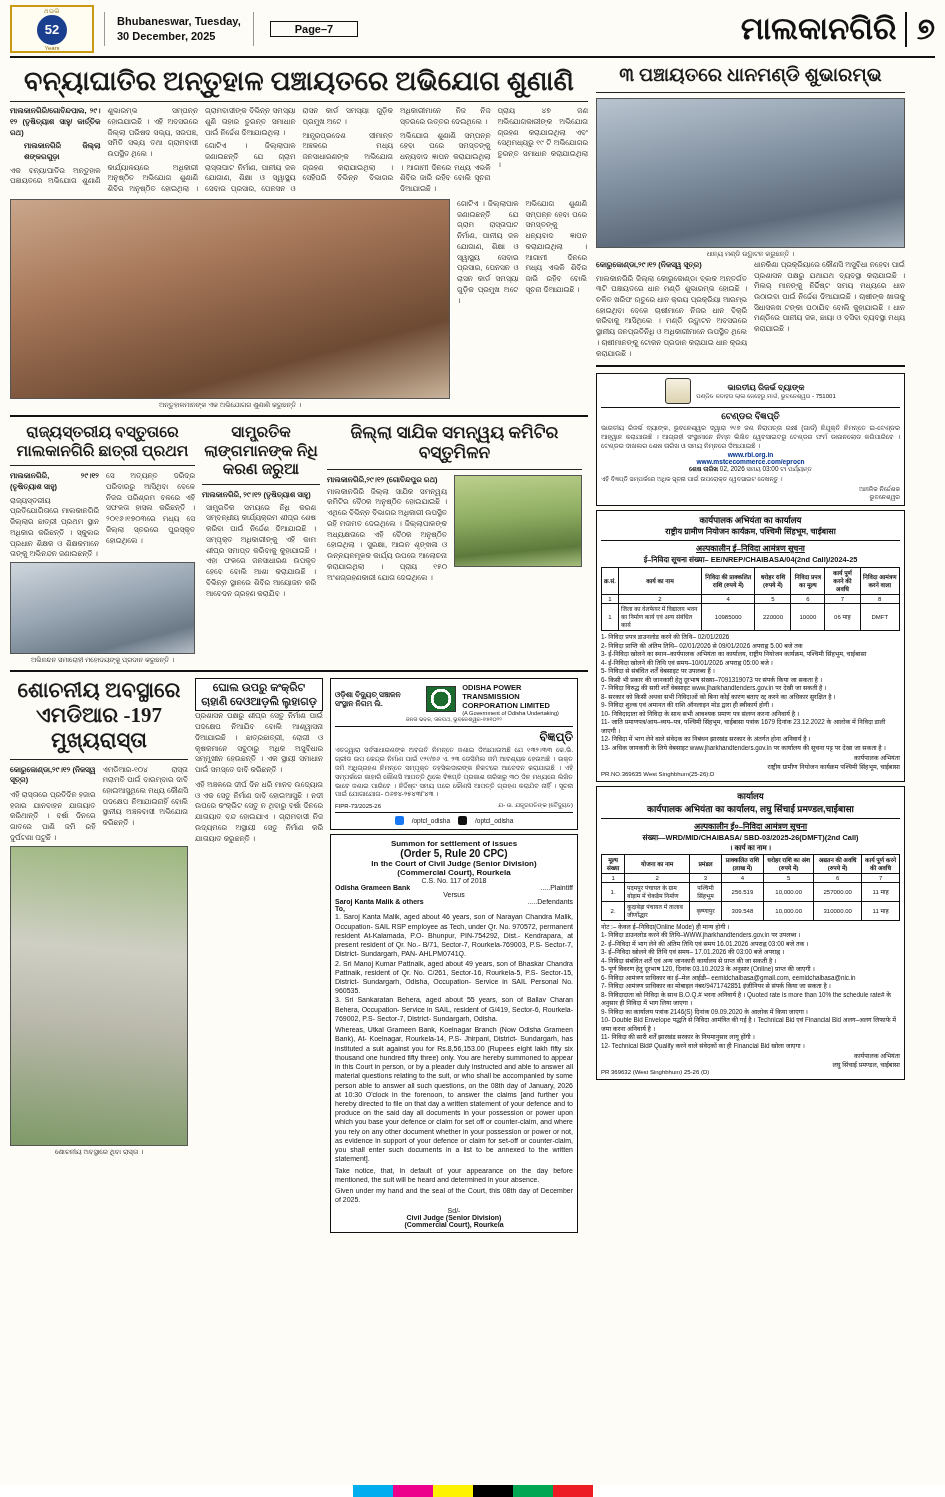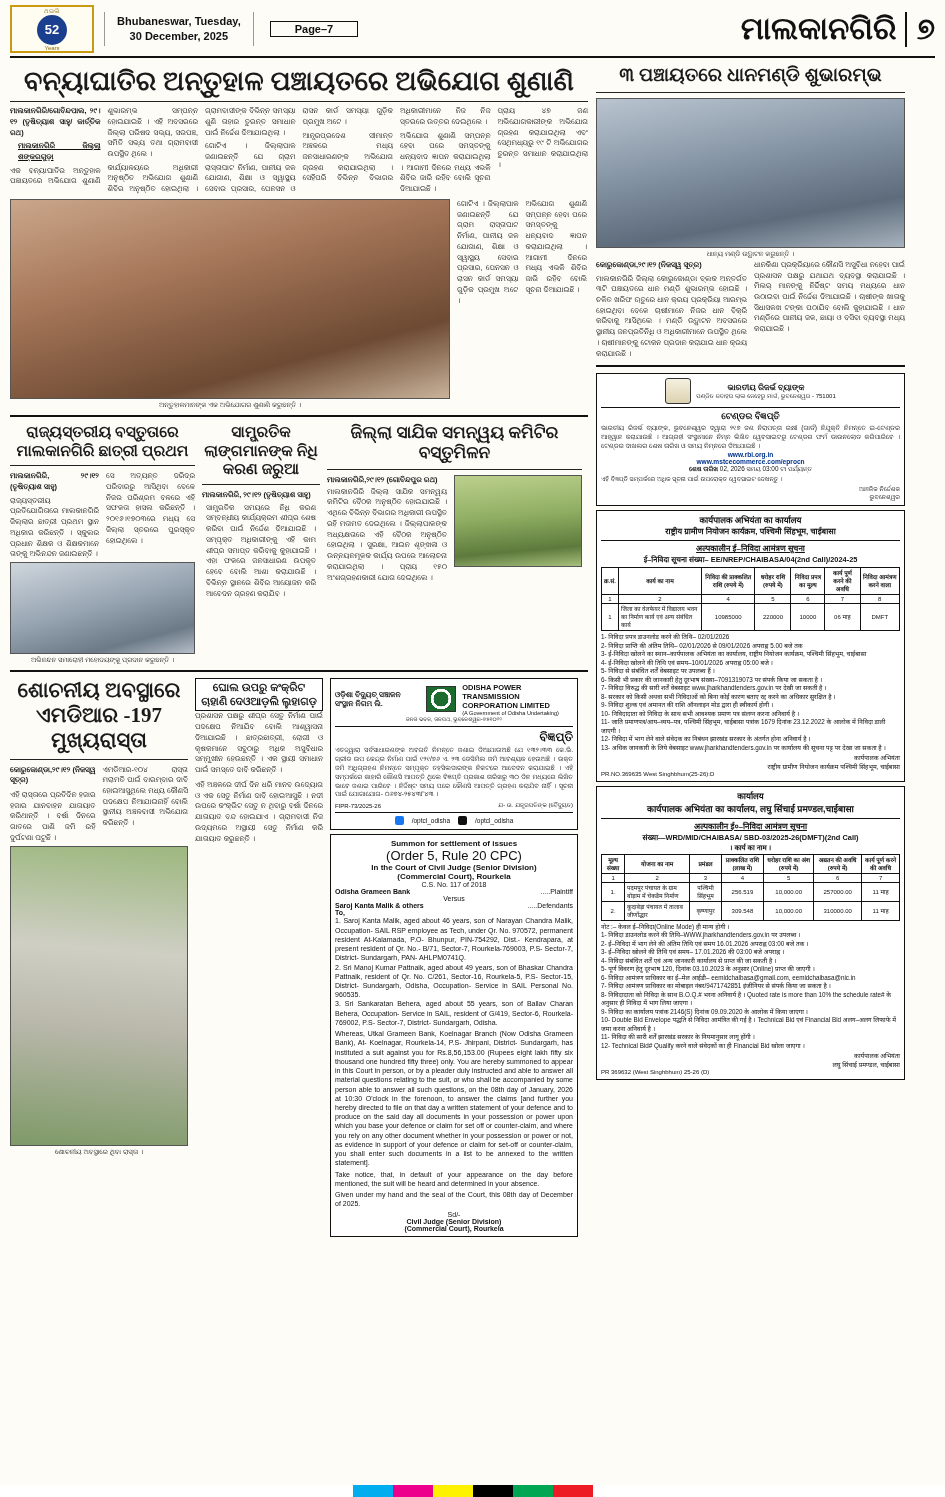--- a/index.html
+++ b/index.html
@@ -35,21 +35,21 @@
   .logo-circle {
     width: 30px; height:30px; border-radius:50%;
     background:#1b3f8f; color:#fff; display:flex; align-items:center; justify-content:center;
     font-size: 13px; font-weight:bold;
   }
   .logo-badge .yrs { font-size:6px; color:#8a6b00; }
   .dateline {
     font-size: 11px; line-height: 1.35; color:#111; font-weight:600;
     border-left: 1px solid #999; border-right:1px solid #999;
     padding: 2px 12px;
-    text-align:center;
+    text-align:left;
   }
   .pagebox {
     border:1.5px solid #111; padding:1px 24px; font-size:11px; font-weight:bold;
     margin-left: 6px;
   }
   .nameplate {
     margin-left:auto; display:flex; align-items:center; gap:8px;
     font-size: 31px; font-weight: 800; letter-spacing:0px;
     font-family: "Liberation Serif", serif;
   }
@@ -148,21 +148,21 @@
   </div>
 
   <div class="content">
 
     <div class="left-zone">
 
       <div>
         <div class="hl-title lead-head">ବନ୍ୟାଘାତିର ଅନ୍ତୁହାଳ ପଞ୍ଚାୟତରେ ଅଭିଯୋଗ ଶୁଣାଣି</div>
         <div class="cols6">
           <p style="margin:0 0 3px 0;"><span class="byline">ମାଲକାନଗିରି/ଗୋବିନ୍ଦପାଲ, ୨୯।୧୨ (ତୃଷିତ୍ୟାଶ ସାହୁ/ କାର୍ତ୍ତିକ ରଥ)</span></p>
-          <p style="margin:0 0 3px 8px;text-decoration:underline;"><span class="byline">ମାଲକାନଗିରି ଜିଲ୍ଲା ଶଙ୍କରଗୁଡ଼ା</span></p>
+          <p style="margin:0 0 3px 14px;"><span class="byline">ମାଲକାନଗିରି ଜିଲ୍ଲା ଶଙ୍କରଗୁଡ଼ା</span></p>
           <p style="margin:0 0 3px 0;">ଏକ ବନ୍ୟାଘାତିର ଅନ୍ତୁହାଳ ପଞ୍ଚାୟତରେ ଅଭିଯୋଗ ଶୁଣାଣି ଶୁଭାରମ୍ଭ ସମ୍ପନ୍ନ ହୋଇଯାଇଛି । ଏହି ଅବସରରେ ଜିଲ୍ଲା ପରିଷଦ ସଭ୍ୟ, ସରପଞ୍ଚ, ସମିତି ସଭ୍ୟ ତଥା ଗ୍ରାମବାସୀ ଉପସ୍ଥିତ ଥିଲେ ।</p>
           <p style="margin:0 0 3px 0;">କାର୍ଯ୍ୟାଳୟରେ ଅଧିକାରୀ ଅନୁଷ୍ଠିତ ଅଭିଯୋଗ ଶୁଣାଣି ଶିବିର ଅନୁଷ୍ଠିତ ହୋଇଥିଲା । ଗ୍ରାମବାସୀଙ୍କ ବିଭିନ୍ନ ସମସ୍ୟା ଶୁଣି ତାହାର ତୁରନ୍ତ ସମାଧାନ ପାଇଁ ନିର୍ଦ୍ଦେଶ ଦିଆଯାଇଥିଲା ।</p>
           <p style="margin:0 0 3px 0;">ଗୋଟିଏ । ଜିଲ୍ଲାପାଳ ଜଣାଇଛନ୍ତି ଯେ ଗ୍ରାମ ରାସ୍ତାଘାଟ ନିର୍ମାଣ, ପାନୀୟ ଜଳ ଯୋଗାଣ, ଶିକ୍ଷା ଓ ସ୍ୱାସ୍ଥ୍ୟ ସେବାର ପ୍ରସାର, ପେନସନ ଓ ରାସନ କାର୍ଡ ସମସ୍ୟା ଗୁଡ଼ିକ ପ୍ରମୁଖ ଅଟେ ।</p>
           <p style="margin:0 0 3px 0;">ଆନ୍ଧ୍ରପ୍ରଦେଶ ସୀମାନ୍ତ ଅଞ୍ଚଳରେ ମଧ୍ୟ ଜନସାଧାରଣଙ୍କ ଅଭିଯୋଗ ଗ୍ରହଣ କରାଯାଇଥିଲା । ସେହିପରି ବିଭିନ୍ନ ବିଭାଗର ଅଧିକାରୀମାନେ ନିଜ ନିଜ ସ୍ତରରେ ଉତ୍ତର ଦେଇଥିଲେ ।</p>
           <p style="margin:0 0 3px 0;">ଅଭିଯୋଗ ଶୁଣାଣି ସମ୍ପନ୍ନ ହେବା ପରେ ସମସ୍ତଙ୍କୁ ଧନ୍ୟବାଦ ଜ୍ଞାପନ କରାଯାଇଥିଲା । ଆଗାମୀ ଦିନରେ ମଧ୍ୟ ଏଭଳି ଶିବିର ଜାରି ରହିବ ବୋଲି ସୂଚନା ଦିଆଯାଇଛି ।</p>
           <p style="margin:0 0 3px 0;">ପ୍ରାୟ ୪୭ ଜଣ ଅଭିଯୋଗକାରୀଙ୍କ ଅଭିଯୋଗ ଗ୍ରହଣ କରାଯାଇଥିଲା ଏବଂ ସେଥିମଧ୍ୟରୁ ୧୯ ଟି ଅଭିଯୋଗର ତୁରନ୍ତ ସମାଧାନ କରାଯାଇଥିଲା ।</p>
         </div>
         <div class="flexrow mt4">
           <div style="width:440px;">
             <div class="photo indoor" style="height:200px;"></div>
@@ -260,21 +260,21 @@
             <div class="social">
               <span class="soc-ic"></span>
               <span>/optcl_odisha</span>
               <span class="soc-ic tw"></span>
               <span>/optcl_odisha</span>
             </div>
           </div>
 
           <div class="adbox mt4">
             <div class="center bold" style="font-size:8px;">Summon for settlement of issues</div>
-            <div class="center" style="font-size:13px;">(Order 5, Rule 20 CPC)</div>
+            <div class="center" style="font-size:10px;font-weight:bold;">(Order 5, Rule 20 CPC)</div>
             <div class="center bold" style="font-size:8px;">In the Court of Civil Judge (Senior Division)</div>
             <div class="center bold" style="font-size:8px;">(Commercial Court), Rourkela</div>
             <div class="center" style="font-size:7px;">C.S. No. 117 of 2018</div>
             <div style="display:flex;justify-content:space-between;font-size:7px;">
               <span class="bold">Odisha Grameen Bank</span>
               <span>.....Plaintiff</span>
             </div>
             <div class="center" style="font-size:7px;">Versus</div>
             <div style="display:flex;justify-content:space-between;font-size:7px;">
               <span class="bold">Saroj Kanta Malik &amp; others</span>

